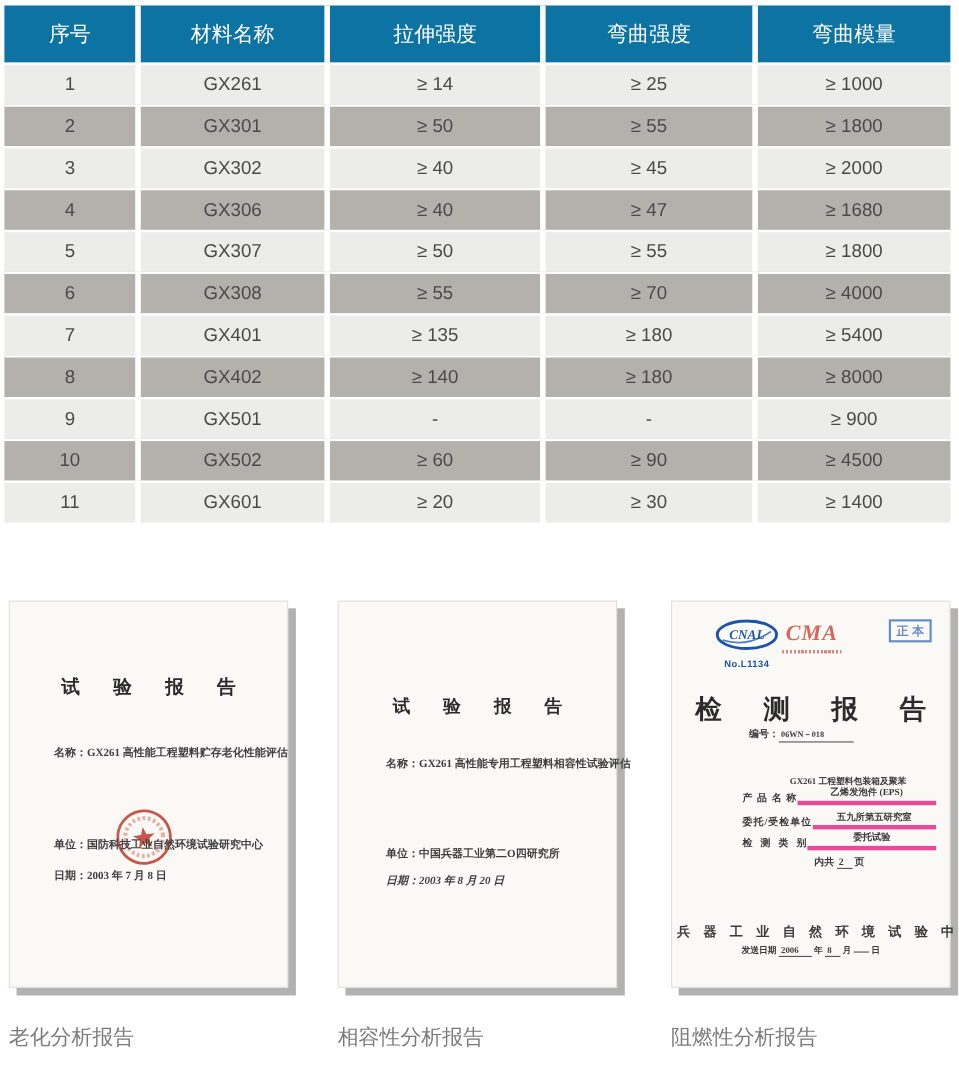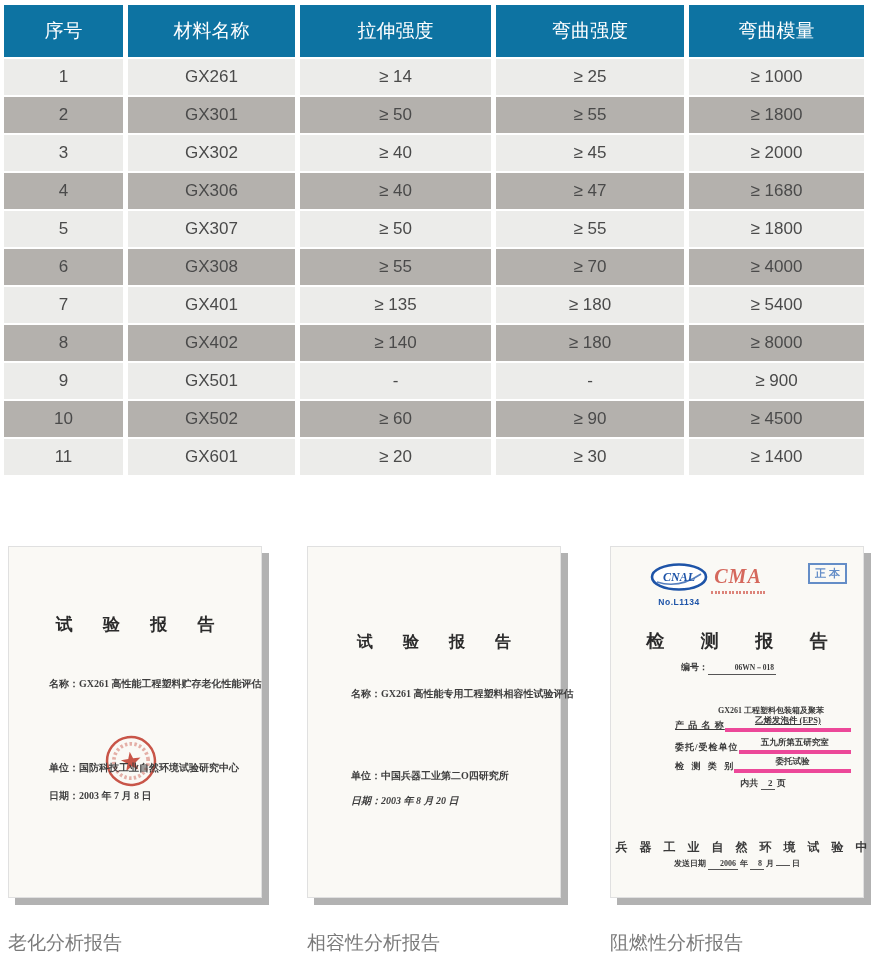--- a/index.html
+++ b/index.html
@@ -50,21 +50,21 @@
     background:var(--page-bg);border:1px solid var(--page-border);
     box-shadow:7px 7px 0 var(--shadow);
     font-family:"Liberation Serif","DejaVu Serif",serif;color:var(--doc-text);
   }
   .report-title{
     position:absolute;left:0;width:100%;text-align:center;
     font-weight:bold;color:#2b2b2b;white-space:nowrap;
   }
   .doc-a .report-title{top:66px;font-size:17px;letter-spacing:13px;text-indent:13px;}
   .doc-b .report-title{top:85px;font-size:16px;letter-spacing:13px;text-indent:13px;}
-  .doc-c .report-title{top:82px;font-size:18px;letter-spacing:16px;text-indent:16px;}
+  .doc-c .report-title{top:82px;font-size:24px;letter-spacing:16px;text-indent:16px;}
   .field-line{
     position:absolute;left:40px;white-space:nowrap;
     font-size:10px;font-weight:bold;color:#3e3e3e;
   }
   .doc-a .f0{top:130px;} .doc-a .f1{top:214px;} .doc-a .f2{top:242px;}
   .doc-b .f0{top:140px;left:43px;} .doc-b .f1{top:222px;left:43px;} .doc-b .f2{top:247px;left:43px;font-style:italic;}
 
   .seal{position:absolute;left:96px;top:188px;width:52px;height:52px;opacity:.85;transform:rotate(-8deg);}
 
   
@@ -82,28 +82,28 @@
     font-size:11px;font-weight:bold;letter-spacing:3px;padding:1px 2px 1px 5px;opacity:.85;
   }
   .d3-no{position:absolute;left:70px;top:114px;width:150px;white-space:nowrap;
     font-size:9px;font-weight:bold;}
   .d3-prod1{position:absolute;left:95px;top:158px;width:130px;text-align:center;
     font-size:8px;font-weight:bold;white-space:nowrap;}
   .d3-row{position:absolute;left:64px;width:176px;display:flex;align-items:flex-end;}
   .d3-label{font-size:9px;font-weight:bold;white-space:nowrap;letter-spacing:1px;}
   .d3-value{flex:1;border-bottom:4px solid #ec4899;text-align:center;
     font-size:8.5px;font-weight:bold;padding-bottom:1px;white-space:nowrap;}
-  .r-prod{top:168px;text-decoration:underline;} .r-client{top:190px;} .r-type{top:209px;font-family:Liberation Mono, monospace;}
+  .r-prod{top:168px;} .r-client{top:190px;} .r-type{top:209px;font-family:Liberation Mono, monospace;}
   .d3-pages{position:absolute;left:64px;top:230px;width:176px;text-align:center;
     font-size:9px;font-weight:bold;}
   .d3-issuer{position:absolute;left:0;top:292px;width:100%;text-align:center;
     font-size:12px;font-weight:bold;letter-spacing:4.5px;text-indent:4.5px;white-space:nowrap;}
   .d3-date{position:absolute;left:0;top:311px;width:100%;text-align:center;
     font-size:8px;font-weight:bold;}
-  .uline{display:inline-block;border-bottom:1px solid #555;text-align:right;
+  .uline{display:inline-block;border-bottom:1px solid #555;text-align:left;
     padding:0 2px 1px;font-weight:bold;}
   .u-no{min-width:68px;font-size:7.5px;}
   .u-y{min-width:30px;} .u-m{min-width:14px;} .u-d{min-width:14px;}
 
   .caption{
     position:absolute;top:930px;width:256px;text-align:left;
     font-size:19px;color:var(--caption-text);
   }
   .cap-a{left:8px;} .cap-b{left:307px;} .cap-c{left:610px;}
   .doc-a{left:8px;} .doc-b{left:307px;} .doc-c{left:610px;}

